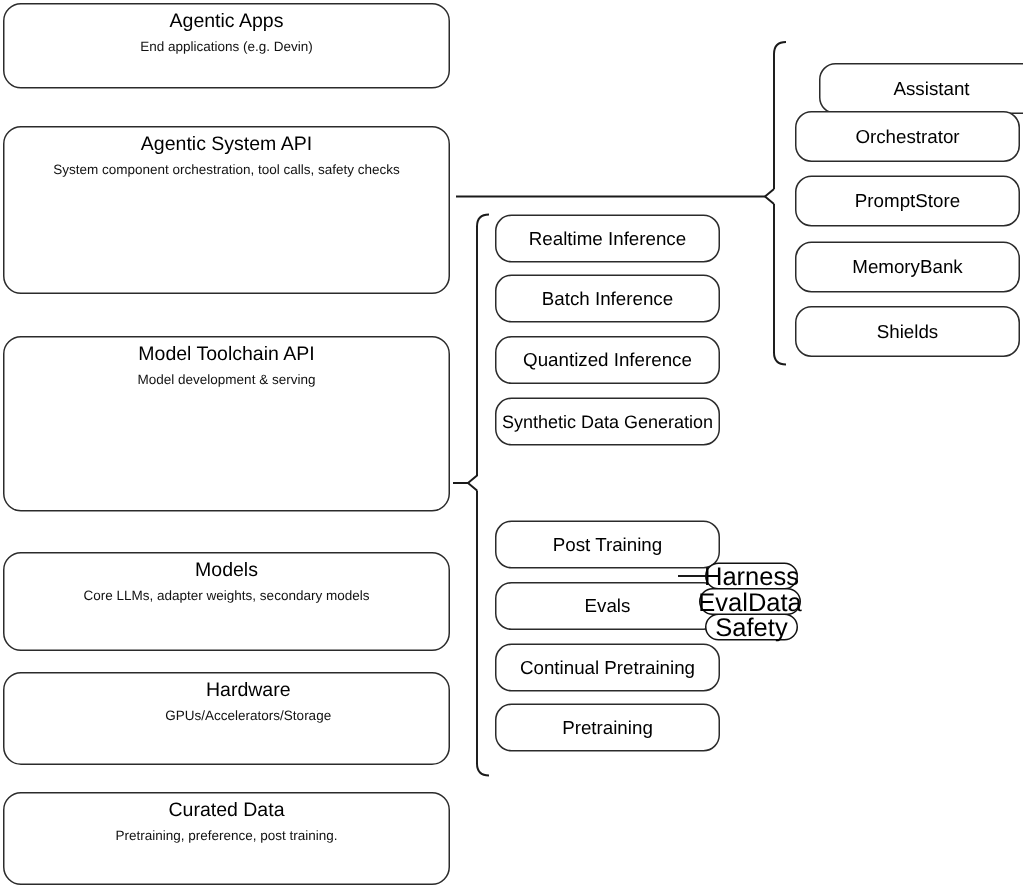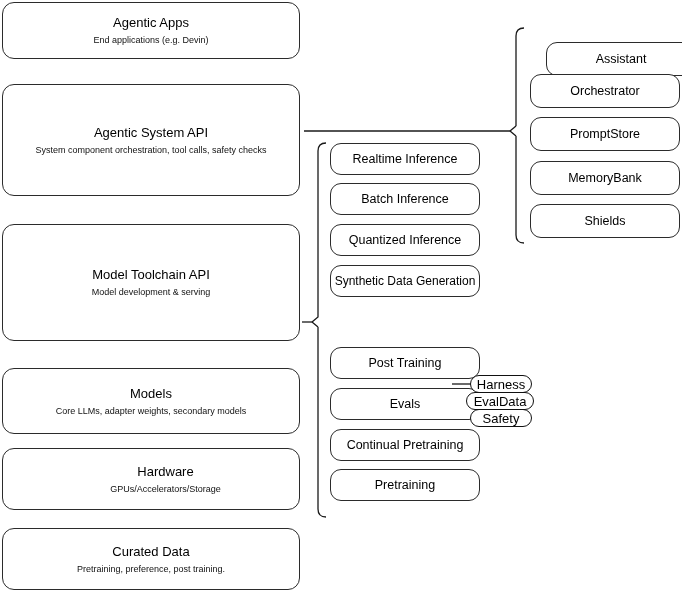--- a/index.html
+++ b/index.html
@@ -22,21 +22,21 @@
   
   .layer-box {
     position: absolute;
     box-sizing: border-box;
     border: 1.3px solid #2b2b2b;
     border-radius: 12px;
     background: #ffffff;
     display: flex;
     flex-direction: column;
     align-items: center;
-    justify-content: center;
+    justify-content: flex-start;
     text-align: center;
     padding: 2px 8px;
   }
   .layer-title {
     font-size: 13px;
     line-height: 17px;
     color: #000;
     white-space: nowrap;
   }
   .layer-sub {
@@ -66,21 +66,21 @@
   
   .tag-oval {
     position: absolute;
     box-sizing: border-box;
     border: 1.4px solid #111;
     border-radius: 999px;
     background: #ffffff;
     display: flex;
     align-items: center;
     justify-content: center;
-    font-size: 13px;
+    font-size: 17px;
     line-height: 13px;
     color: #000;
     white-space: nowrap;
   }
 
   
   #connectors {
     position: absolute;
     left: 0;
     top: 0;

